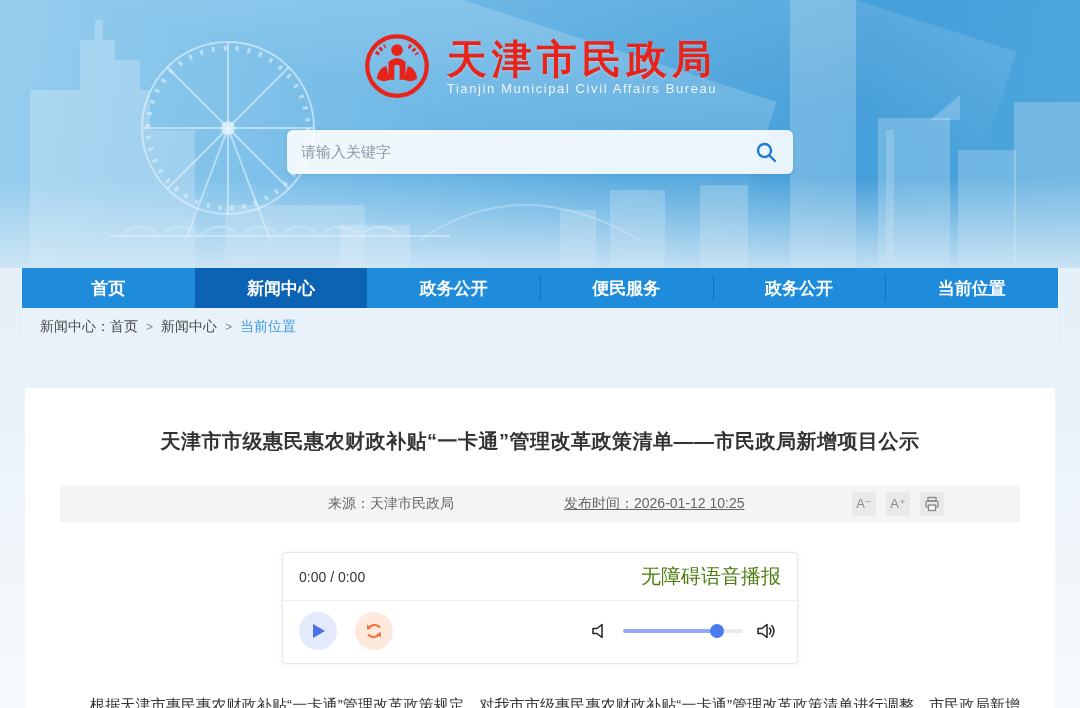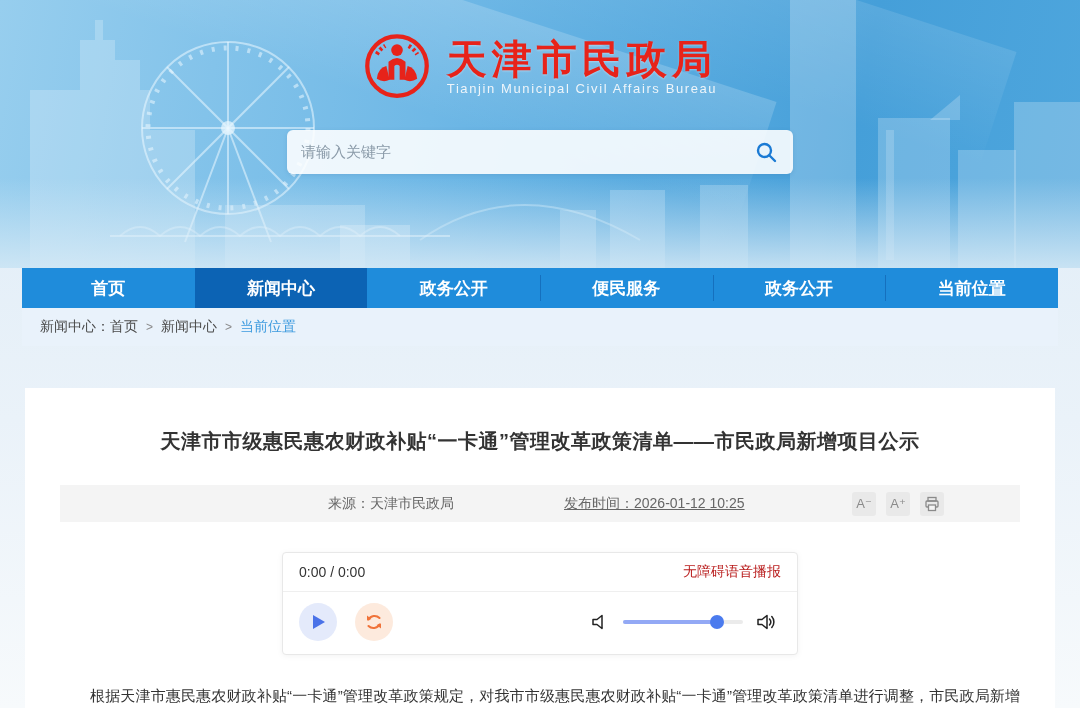--- a/index.html
+++ b/index.html
@@ -65,21 +65,21 @@
   .tool-btn { min-width:24px; height:24px; background:#e9e9e9; border-radius:3px;
     color:#8a8a8a; font-size:13px; display:flex; align-items:center; justify-content:center;
     cursor:pointer; padding:0 4px; }
 
   
   .player { width:516px; margin:30px auto 0; background:#fff; border:1px solid #e8e8e8;
     border-radius:4px; box-shadow:0 1px 6px rgba(0,0,0,.05); }
   .player-top { display:flex; justify-content:space-between; align-items:center;
     padding:10px 16px; border-bottom:1px solid #efefef; }
   .p-time { font-size:14px; color:#333; }
-  .p-caption { font-size:14px; color:#b91c1c; }
+  .p-caption { font-size:20px; color:#4d7c0f; }
   .player-bottom { display:flex; align-items:center; padding:11px 20px 13px 16px; }
   .round-btn { width:38px; height:38px; border-radius:50%; display:flex;
     align-items:center; justify-content:center; cursor:pointer; }
   .play-btn { background:#e4eafb; }
   .loop-btn { background:#fdeadd; margin-left:18px; }
   .vol-wrap { margin-left:auto; display:flex; align-items:center; }
   .vol-track { position:relative; width:120px; height:4px; background:#ebebeb;
     border-radius:2px; margin:0 14px; cursor:pointer; }
   .vol-fill { position:absolute; left:0; top:0; height:4px; background:#93a9f5; border-radius:2px; }
   .vol-thumb { position:absolute; right:-7px; top:50%; transform:translateY(-50%);

